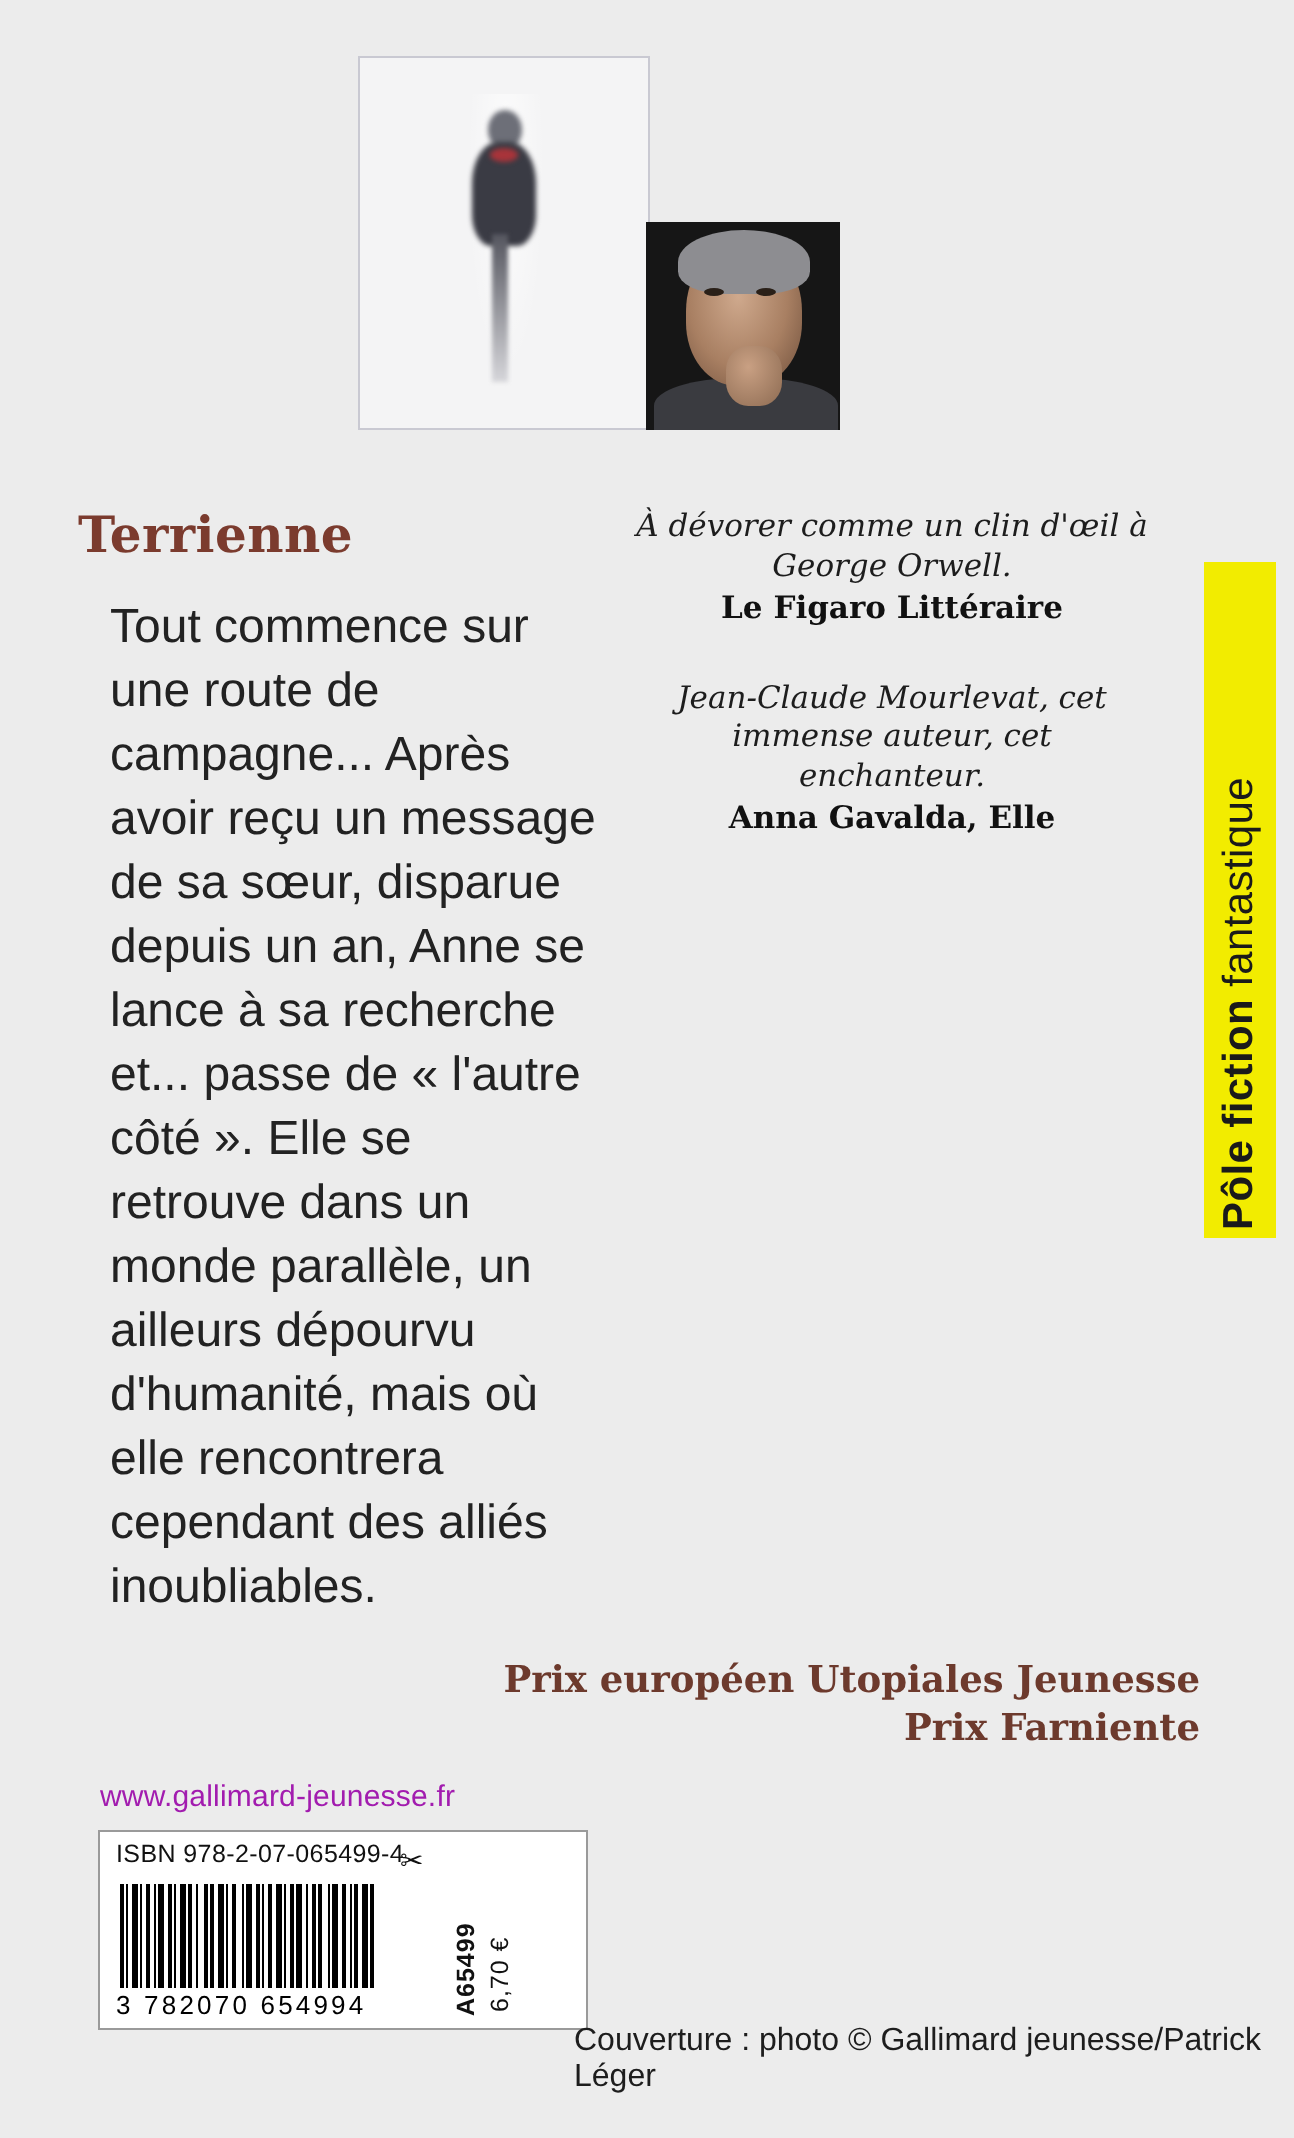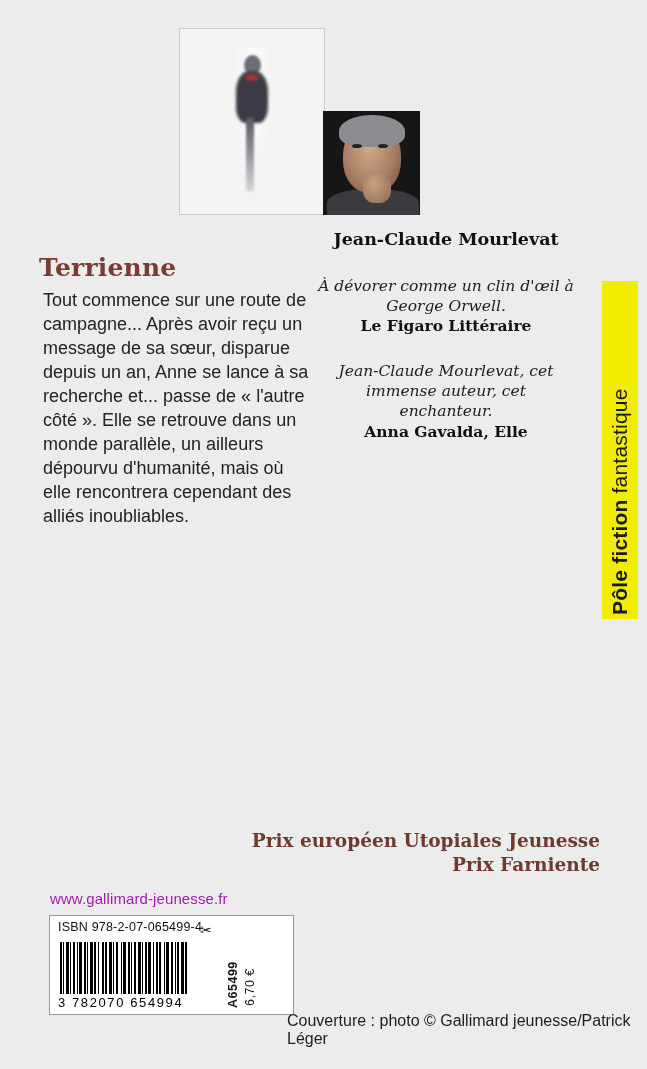--- a/index.html
+++ b/index.html
@@ -189,24 +189,24 @@
   }
   .book-title {
     font-family: "DejaVu Serif", "Liberation Serif", serif;
     font-weight: bold;
     font-size: 25px;
     color: #7b3b2e;
     margin: 0 0 6px 0;
     letter-spacing: 0.2px;
   }
   .blurb {
-    font-size: 18px;
+    font-size: 24px;
     line-height: 1.335;
     color: #222;
-    margin: 4px;
+    margin: 16px;
   }
   .blurb-italic {
     font-size: 19.5px;
     line-height: 1.335;
     color: #222;
     font-style: italic;
     margin: 0;
   }
 
   
@@ -396,21 +396,20 @@
       <span class="spine-light">fantastique</span>
     </div>
   </div>
 
   <div class="left-col">
     <h1 class="book-title">Terrienne</h1>
     <p class="blurb">Tout commence sur une route de campagne... Après avoir reçu un message de sa sœur, disparue depuis un an, Anne se lance à sa recherche et... passe de « l'autre côté ». Elle se retrouve dans un monde parallèle, un ailleurs dépourvu d'humanité, mais où elle rencontrera cependant des alliés inoubliables.</p>
   </div>
 
   <div class="right-col">
-    <p class="pull-attrib">Jean-Claude Mourlevat</p>
 
 
     <div class="press-block">
       <p class="press-text">À dévorer comme un clin d'œil à George Orwell.</p>
       <p class="press-source">Le Figaro Littéraire</p>
     </div>
 
     <div class="press-block">
       <p class="press-text">Jean-Claude Mourlevat, cet immense auteur, cet enchanteur.</p>
       <p class="press-source">Anna Gavalda, Elle</p>

